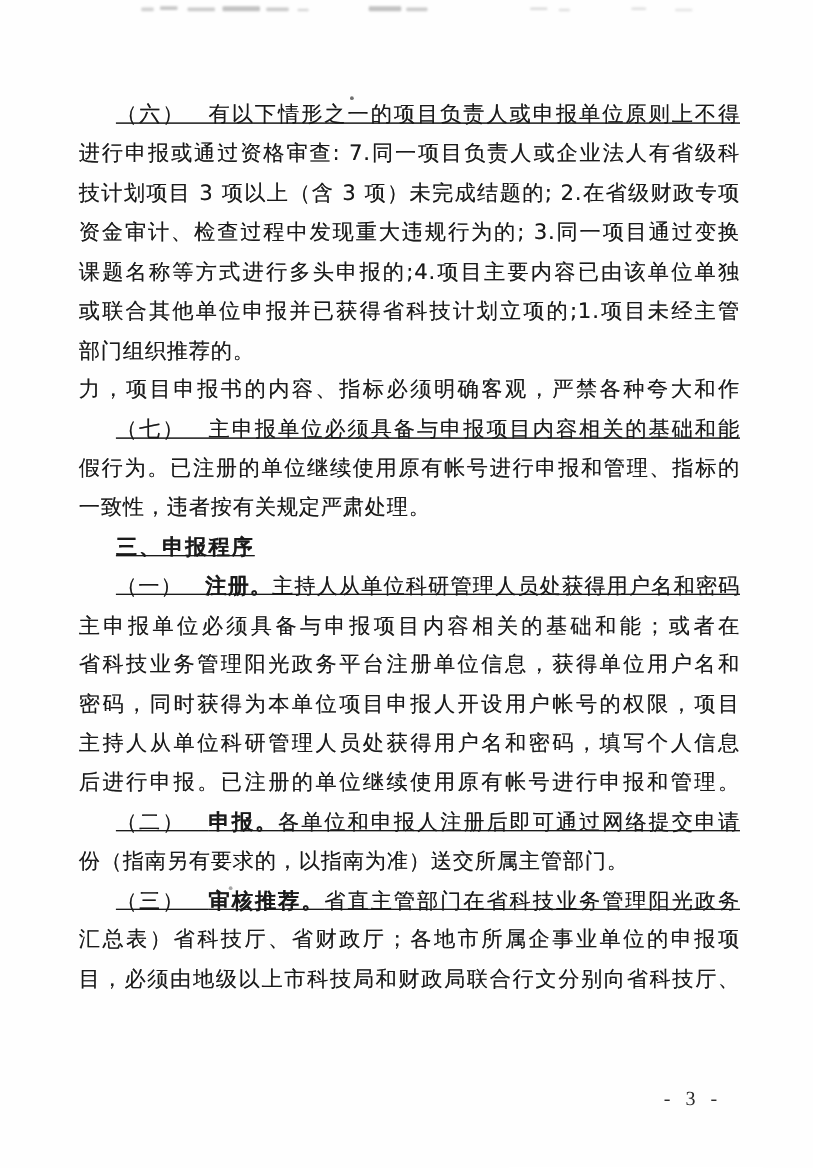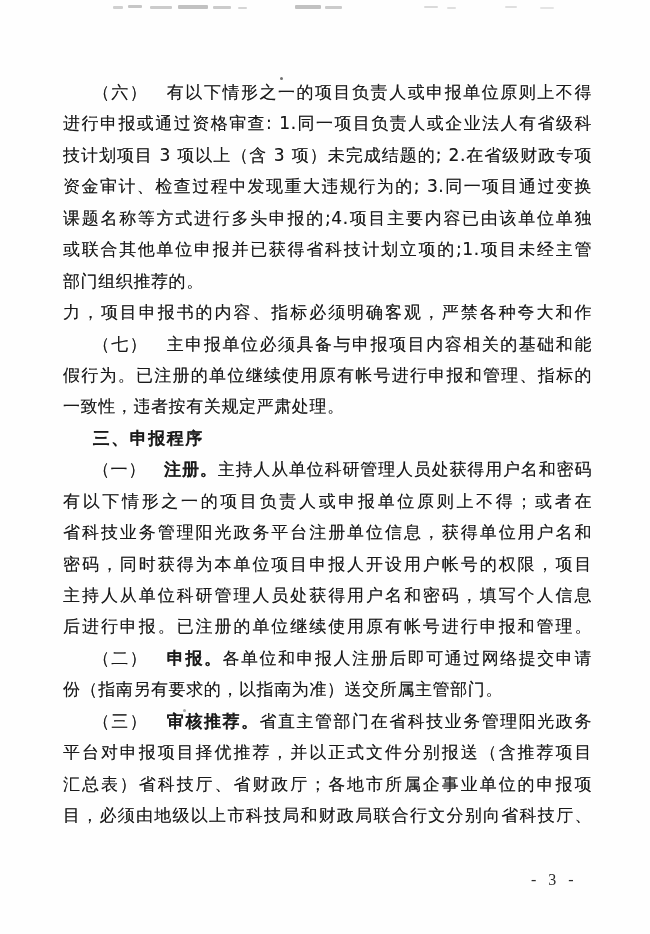--- a/index.html
+++ b/index.html
@@ -45,21 +45,21 @@
   }
   .line {
     height: 31.45px;
     line-height: 31.45px;
     text-align: justify;
     text-align-last: left;
     white-space: nowrap;
     overflow: visible;
   }
   .j { text-align-last: justify; }
-  .ind { text-indent: 1.75em; }
+  .ind { text-indent: 1.75em; text-decoration: underline; }
   .heading { font-weight: 700; letter-spacing: 1.5px; }
   .b { font-weight: 700; }
   .footer {
     position: absolute;
     top: 871px;
     left: 531px;
     width: 70px;
     font-family: "Liberation Serif", serif;
     font-size: 16px;
     color: #2b2b2b;
@@ -85,44 +85,43 @@
     <span class="nm" style="left:447px;top:7px;width:9px;height:2px;opacity:.3"></span>
     <span class="nm" style="left:505px;top:6px;width:12px;height:2px;opacity:.3"></span>
     <span class="nm" style="left:540px;top:7px;width:14px;height:2px;opacity:.25"></span>
   </div>
 
   <span class="dot" style="left:280px;top:77px;width:3px;height:3px;opacity:.8"></span>
   <span class="dot" style="left:183px;top:709px;width:3px;height:3px;opacity:.5"></span>
 
   <main class="content">
     <div class="line j ind">（六）　有以下情形之一的项目负责人或申报单位原则上不得</div>
-    <div class="line j">进行申报或通过资格审查: 1.同一项目负责人或企业法人有省级科</div>
+    <div class="line j">进行申报或通过资格审查: 7.同一项目负责人或企业法人有省级科</div>
     <div class="line j">技计划项目 3 项以上（含 3 项）未完成结题的; 2.在省级财政专项</div>
     <div class="line j">资金审计、检查过程中发现重大违规行为的; 3.同一项目通过变换</div>
     <div class="line j">课题名称等方式进行多头申报的;4.项目主要内容已由该单位单独</div>
     <div class="line j">或联合其他单位申报并已获得省科技计划立项的;1.项目未经主管</div>
     <div class="line">部门组织推荐的。</div>
     <div class="line j">力，项目申报书的内容、指标必须明确客观，严禁各种夸大和作</div>
     <div class="line j ind">（七）　主申报单位必须具备与申报项目内容相关的基础和能</div>
     <div class="line j">假行为。已注册的单位继续使用原有帐号进行申报和管理、指标的</div>
     <div class="line">一致性，违者按有关规定严肃处理。</div>
 
     <div class="line ind heading">三、申报程序</div>
 
     <div class="line j ind"><span>（一）　</span><span class="b">注册。</span><span>主持人从单位科研管理人员处获得用户名和密码</span></div>
-    <div class="line j">有以下情形之一的项目负责人或申报单位原则上不得；或者在</div>
+    <div class="line j">主申报单位必须具备与申报项目内容相关的基础和能；或者在</div>
     <div class="line j">省科技业务管理阳光政务平台注册单位信息，获得单位用户名和</div>
     <div class="line j">密码，同时获得为本单位项目申报人开设用户帐号的权限，项目</div>
     <div class="line j">主持人从单位科研管理人员处获得用户名和密码，填写个人信息</div>
     <div class="line j">后进行申报。已注册的单位继续使用原有帐号进行申报和管理。</div>
 
     <div class="line j ind"><span>（二）　</span><span class="b">申报。</span><span>各单位和申报人注册后即可通过网络提交申请</span></div>
     <div class="line">份（指南另有要求的，以指南为准）送交所属主管部门。</div>
 
     <div class="line j ind"><span>（三）　</span><span class="b">审核推荐。</span><span>省直主管部门在省科技业务管理阳光政务</span></div>
-    <div class="line j">平台对申报项目择优推荐，并以正式文件分别报送（含推荐项目</div>
     <div class="line j">汇总表）省科技厅、省财政厅；各地市所属企事业单位的申报项</div>
     <div class="line j">目，必须由地级以上市科技局和财政局联合行文分别向省科技厅、</div>
   </main>
 
   <div class="footer">- 3 -</div>
 
 </div>
 
 </body></html>

